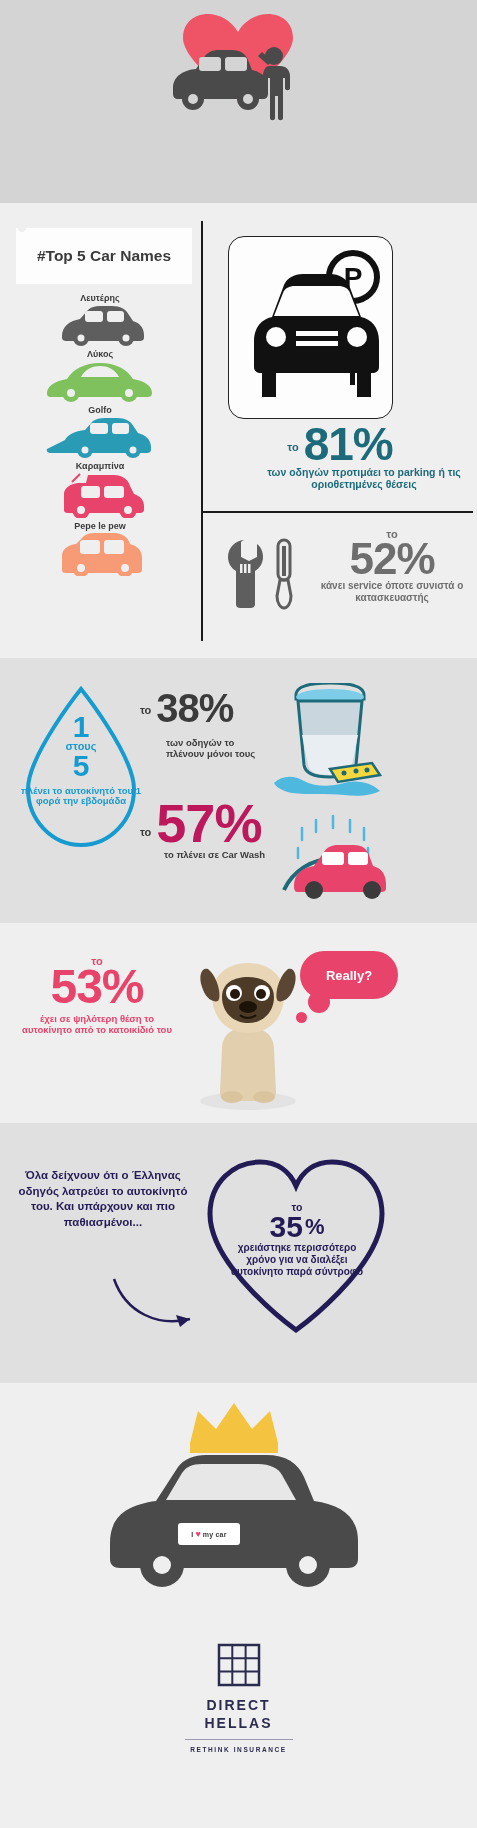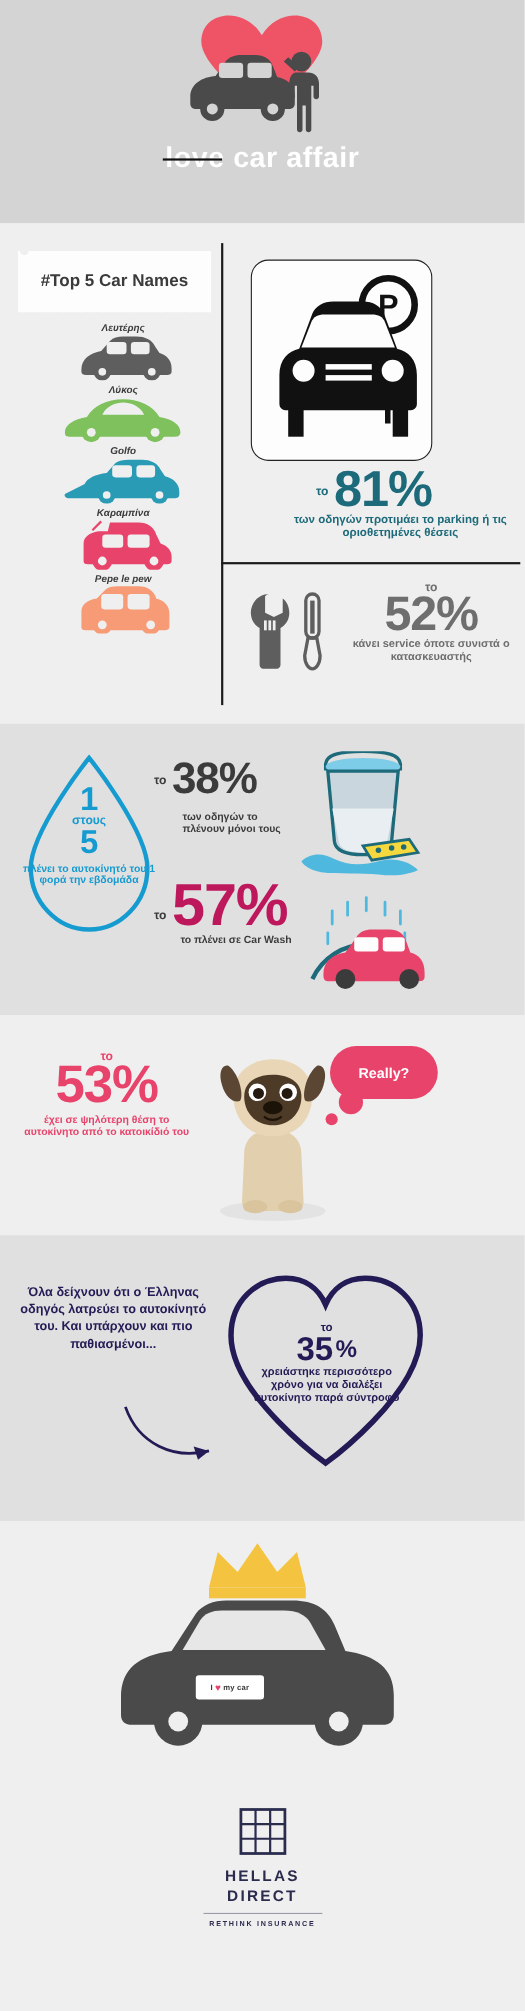--- a/index.html
+++ b/index.html
@@ -44,21 +44,21 @@
   }
   .ribbon:before, .ribbon:after{
     content:""; position:absolute; left:0; right:0; height:7px;
     background-image:radial-gradient(circle 4.5px at 4.5px 50%, #fdfdfd 97%, transparent 100%);
     background-size:9px 9px; background-repeat:repeat-x;
   }
   .ribbon:before{ top:-5px; }
   .ribbon:after{ bottom:-5px; }
   .ribbon span{ font-size:15.5px; font-weight:bold; color:#3b3b3b; position:relative; z-index:2;}
 
-  .carlist { position:absolute; left:16px; top:90px; width:192px;font-style:italic; }
+  .carlist { position:absolute; left:4px; top:90px; width:192px; }
   .caritem { text-align:center; margin-bottom:3px; }
   .caritem .cname { font-size:9px; font-weight:bold; color:#3b3b3b; margin-bottom:1px; }
   .caritem svg { display:block; margin:0 auto; }
 
   .parkbox {
     position:absolute; left:228px; top:33px; width:165px; height:183px;
     background:#fdfdfd; border:1.5px solid #222; border-radius:16px;
     display:flex; align-items:center; justify-content:center;
   }
   .stat81 { position:absolute; left:210px; top:222px; width:260px; }
@@ -173,23 +173,20 @@
             <circle cx="193" cy="91" r="5" fill="#d4d4d4"></circle>
           <circle cx="248" cy="91" r="11" fill="#4a4a4a"></circle>
             <circle cx="248" cy="91" r="5" fill="#d4d4d4"></circle>
         </g>
         <g fill="#4a4a4a">
           <circle cx="274" cy="48" r="9"></circle>
           <path d="M269 58 h11 c6 0 10 4 10 10 v12 c0 3 -5 3 -5 0 v-10 h-2 v40 c0 3 -5 3 -5 0 v-22 h-3 v22 c0 3 -5 3 -5 0 v-40 h-2 v10 c0 3 -5 3 -5 0 v-12 c0 -6 3 -10 6 -10 z"></path>
           <path d="M262 44 l10 9 -4 4 -10 -9 z"></path>
         </g>
       </svg>
-    </div>
-    <div class="title-wrap">
-      <span class="title"><span class="strike">love</span><span> car affair</span></span>
     </div>
   </div>
 
   <div class="sec2">
     <div class="divider-v"></div>
     <div class="divider-h"></div>
 
     <div class="ribbon">
       <span>#Top 5 Car Names</span>
     </div>
@@ -458,19 +455,19 @@
     <div class="brand">
       <div class="brand-logo">
         <svg width="44" height="44" viewBox="0 0 44 44">
           <rect x="2" y="2" width="40" height="40" fill="none" stroke="#2b2b4e" stroke-width="2.5"></rect>
           <line x1="15.3" y1="2" x2="15.3" y2="42" stroke="#2b2b4e" stroke-width="2"></line>
           <line x1="28.6" y1="2" x2="28.6" y2="42" stroke="#2b2b4e" stroke-width="2"></line>
           <line x1="2" y1="15.3" x2="42" y2="15.3" stroke="#2b2b4e" stroke-width="2"></line>
           <line x1="2" y1="28.6" x2="42" y2="28.6" stroke="#2b2b4e" stroke-width="2"></line>
         </svg>
       </div>
+      <div class="brand-name">DIRECT</div>
       <div class="brand-name">HELLAS</div>
-      <div class="brand-name">DIRECT</div>
       <div class="brand-rule"></div>
       <div class="brand-tag">RETHINK INSURANCE</div>
     </div>
   </div>
 </div>
 
 </body></html>

